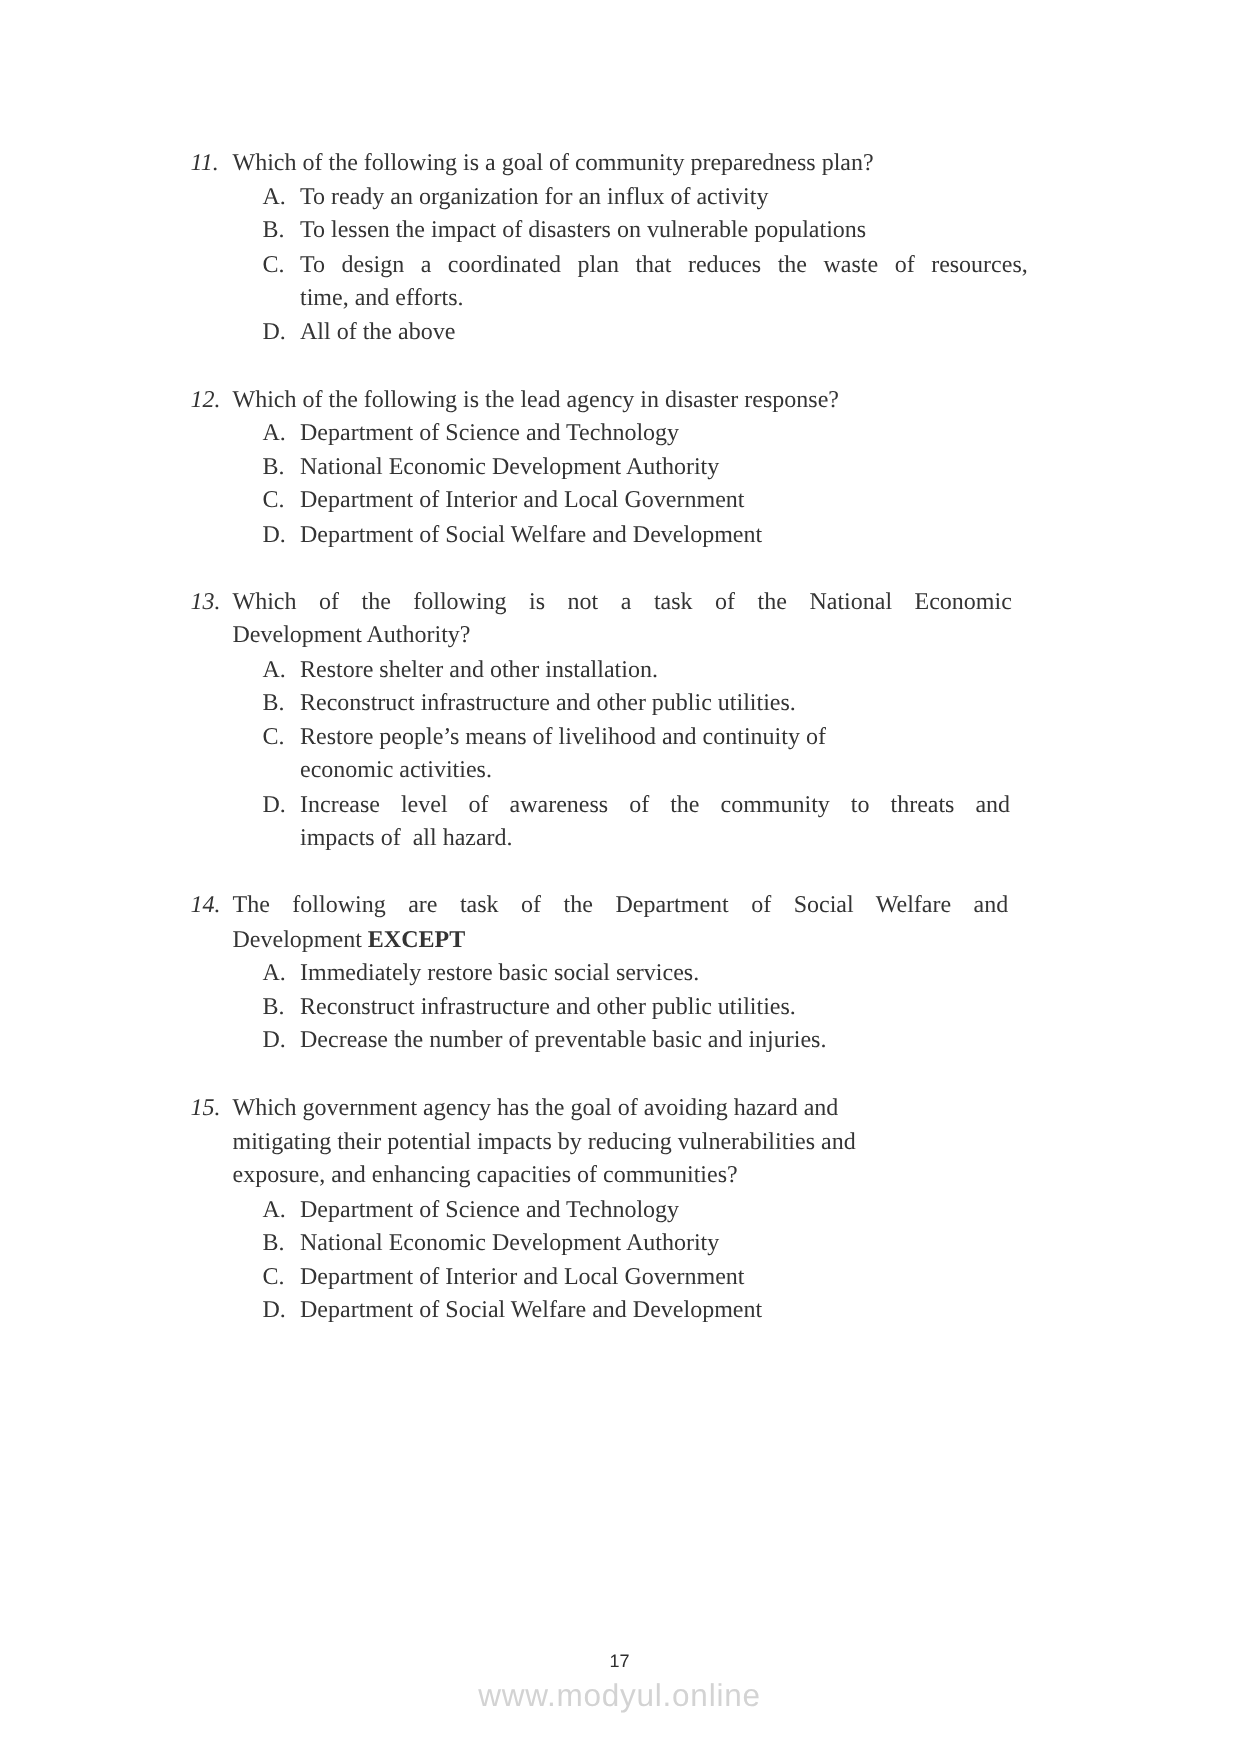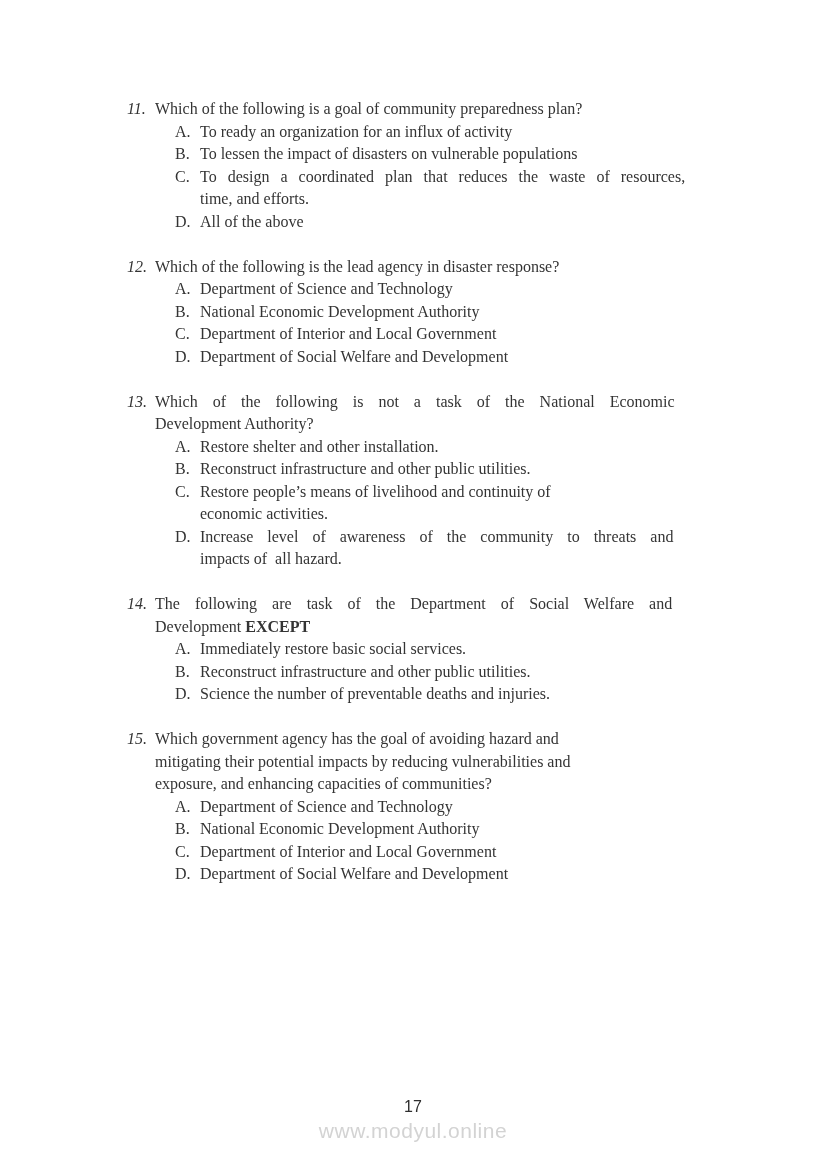--- a/index.html
+++ b/index.html
@@ -25,21 +25,21 @@
   .letter { display: inline-block; width: 25px; text-indent: 0; }
 
   
   .ws-a::first-line { word-spacing: 11px; }
   .ws-b::first-line { word-spacing: 7px; }
   .ws-c::first-line { word-spacing: 10px; }
 
   .pagenum {
     position: absolute; top: 1096px; left: 0; right: 0;
     text-align: center; font-family: "Liberation Sans", sans-serif;
-    font-size: 16px; line-height: 22px; color: #2e2e2e;
+    font-size: 12px; line-height: 22px; color: #2e2e2e;
   }
   .watermark {
     position: absolute; top: 1118px; left: 0; right: 0;
     text-align: center; font-family: "Liberation Sans", sans-serif;
     font-size: 21px; line-height: 26px; color: #d3d3d3; letter-spacing: 0.5px;
   }
 </style>
 </head>
 <body>
 
@@ -72,21 +72,21 @@
 economic activities.</span></p>
       <p class="option ws-c"><span class="letter">D.</span><span class="otext">Increase level of awareness of the community to threats and
 impacts of  all hazard.</span></p>
     </section>
 
     <section class="question">
       <p class="stem ws-a"><span class="qnum">14.</span><span class="qtext">The following are task of the Department of Social Welfare and
 Development </span><strong class="qbold">EXCEPT</strong></p>
       <p class="option"><span class="letter">A.</span><span class="otext">Immediately restore basic social services.</span></p>
       <p class="option"><span class="letter">B.</span><span class="otext">Reconstruct infrastructure and other public utilities.</span></p>
-      <p class="option"><span class="letter">D.</span><span class="otext">Science the number of preventable deaths and injuries.</span></p>
+      <p class="option"><span class="letter">D.</span><span class="otext">Decrease the number of preventable basic and injuries.</span></p>
     </section>
 
     <section class="question">
       <p class="stem"><span class="qnum">15.</span><span class="qtext">Which government agency has the goal of avoiding hazard and
 mitigating their potential impacts by reducing vulnerabilities and
 exposure, and enhancing capacities of communities?</span></p>
       <p class="option"><span class="letter">A.</span><span class="otext">Department of Science and Technology</span></p>
       <p class="option"><span class="letter">B.</span><span class="otext">National Economic Development Authority</span></p>
       <p class="option"><span class="letter">C.</span><span class="otext">Department of Interior and Local Government</span></p>
       <p class="option"><span class="letter">D.</span><span class="otext">Department of Social Welfare and Development</span></p>

